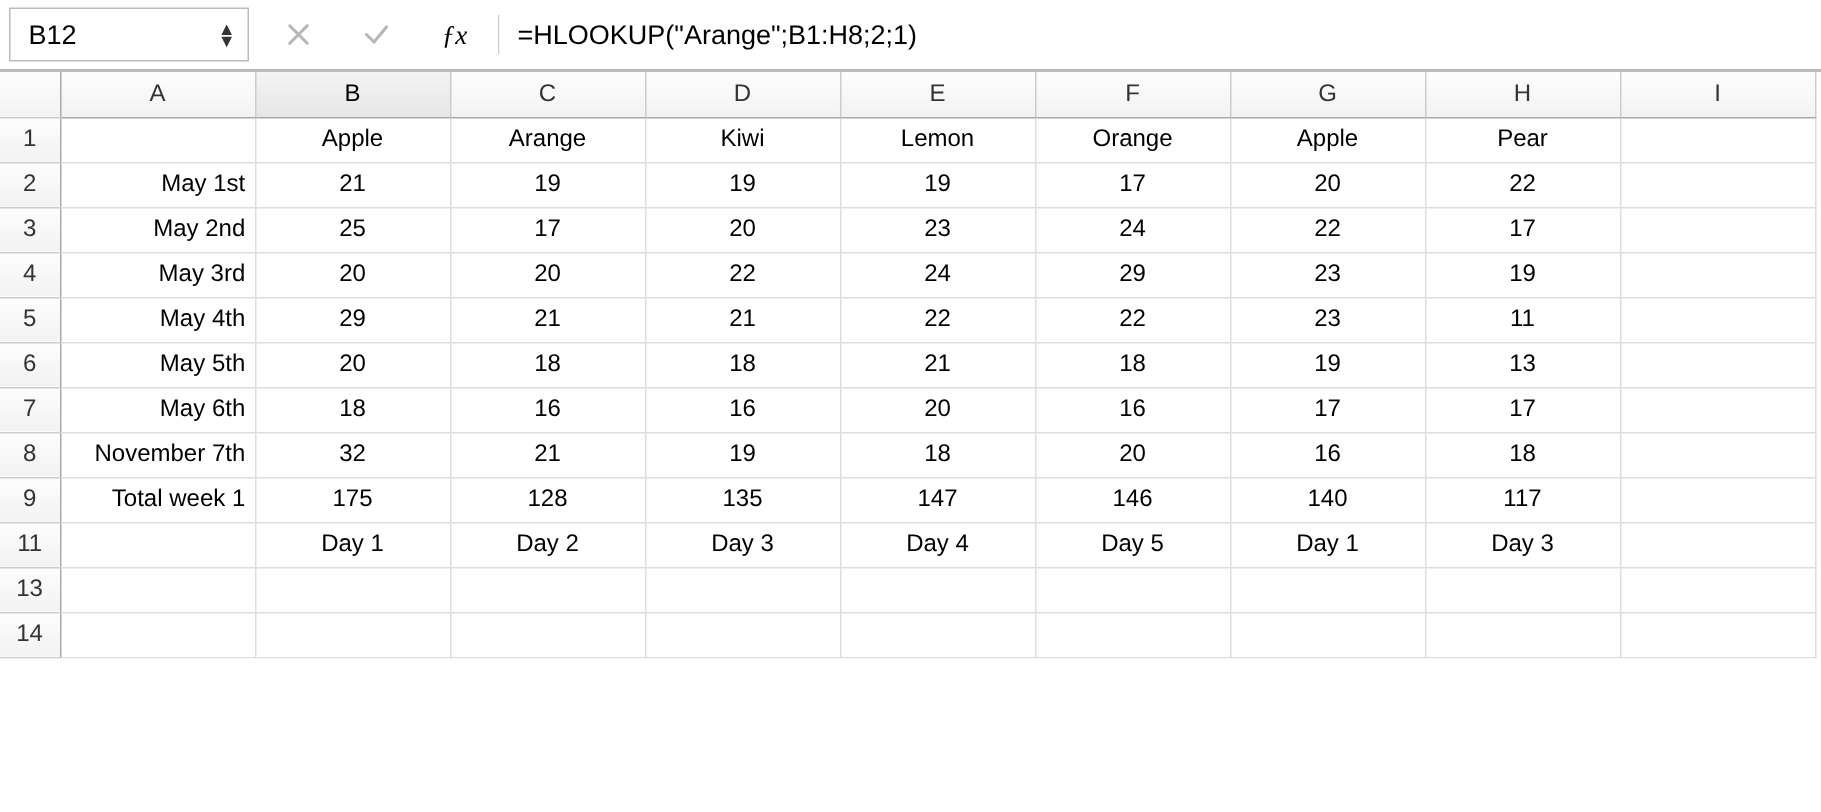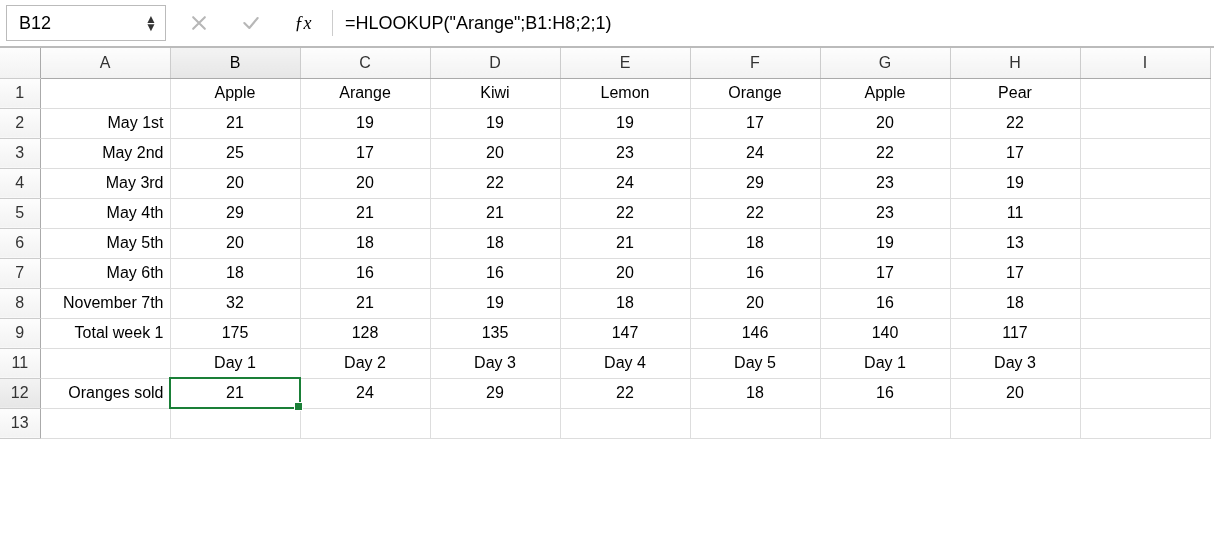--- a/index.html
+++ b/index.html
@@ -294,33 +294,33 @@
         <td class="cell bold">Day 1</td>
         <td class="cell bold">Day 2</td>
         <td class="cell bold">Day 3</td>
         <td class="cell bold">Day 4</td>
         <td class="cell bold">Day 5</td>
         <td class="cell bold">Day 1</td>
         <td class="cell bold">Day 3</td>
         <td class="cell"></td>
       </tr>
       <tr>
-        <th class="rowh active">12</th>
-        <td class="cell left bold">Oranges sold</td>
-        <td class="cell selected">21</td>
-        <td class="cell">24</td>
-        <td class="cell">29</td>
-        <td class="cell">22</td>
-        <td class="cell">18</td>
-        <td class="cell">16</td>
-        <td class="cell">20</td>
-        <td class="cell"></td>
-      </tr>
-      <tr>
         <th class="rowh">13</th>
+        <td class="cell left"></td>
+        <td class="cell"></td>
+        <td class="cell"></td>
+        <td class="cell"></td>
+        <td class="cell"></td>
+        <td class="cell"></td>
+        <td class="cell"></td>
+        <td class="cell"></td>
+        <td class="cell"></td>
+      </tr>
+      <tr>
+        <th class="rowh">14</th>
         <td class="cell left"></td>
         <td class="cell"></td>
         <td class="cell"></td>
         <td class="cell"></td>
         <td class="cell"></td>
         <td class="cell"></td>
         <td class="cell"></td>
         <td class="cell"></td>
         <td class="cell"></td>
       </tr>

